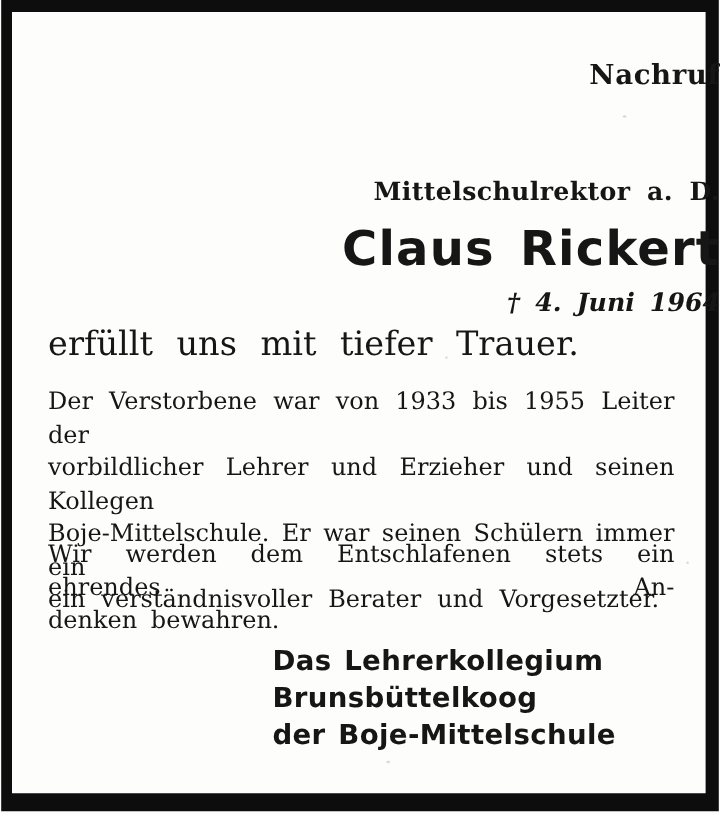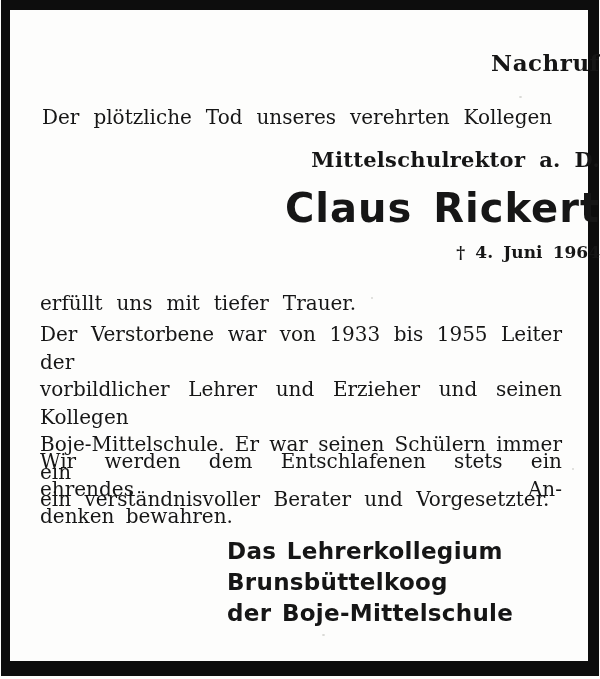--- a/index.html
+++ b/index.html
@@ -49,29 +49,29 @@
   .name{
     top:184px;
     font-family:"DejaVu Sans", sans-serif;
     font-size:40px;line-height:48px;
     font-weight:bold;
     letter-spacing:1px;
     word-spacing:0.15em;
   }
   .deathdate{
     top:239px;
-    font-size:17px;line-height:26px;
+    font-size:21px;line-height:26px;
     font-weight:bold;
     word-spacing:0.25em;
+    font-style:italic;
   }
   .grief{
     top:273px;left:40px;
-    font-size:20px;line-height:28px;
+    font-size:28px;line-height:28px;
     word-spacing:0.38em;
-    margin-top:16px;
   }
   .para{
     position:absolute;
     left:40px;width:522px;
     font-size:20px;line-height:27.5px;
   }
   .para1{top:321px;}
   .para2{top:448px;}
   .jline{
     text-align:justify;
@@ -104,21 +104,20 @@
 </style>
 </head>
 <body>
 
 <div class="page">
 
   <div class="frame"></div>
 
   <div class="block center title">Nachruf</div>
 
-  <div class="block intro">Der plötzliche Tod unseres verehrten Kollegen</div>
 
   <div class="block center name">Claus Rickert</div>
 
   <div class="block center rank">Mittelschulrektor a. D.</div>
 
   <div class="block center deathdate">† 4. Juni 1964</div>
 
   <div class="block grief">erfüllt uns mit tiefer Trauer.</div>
 
   <div class="para para1">

